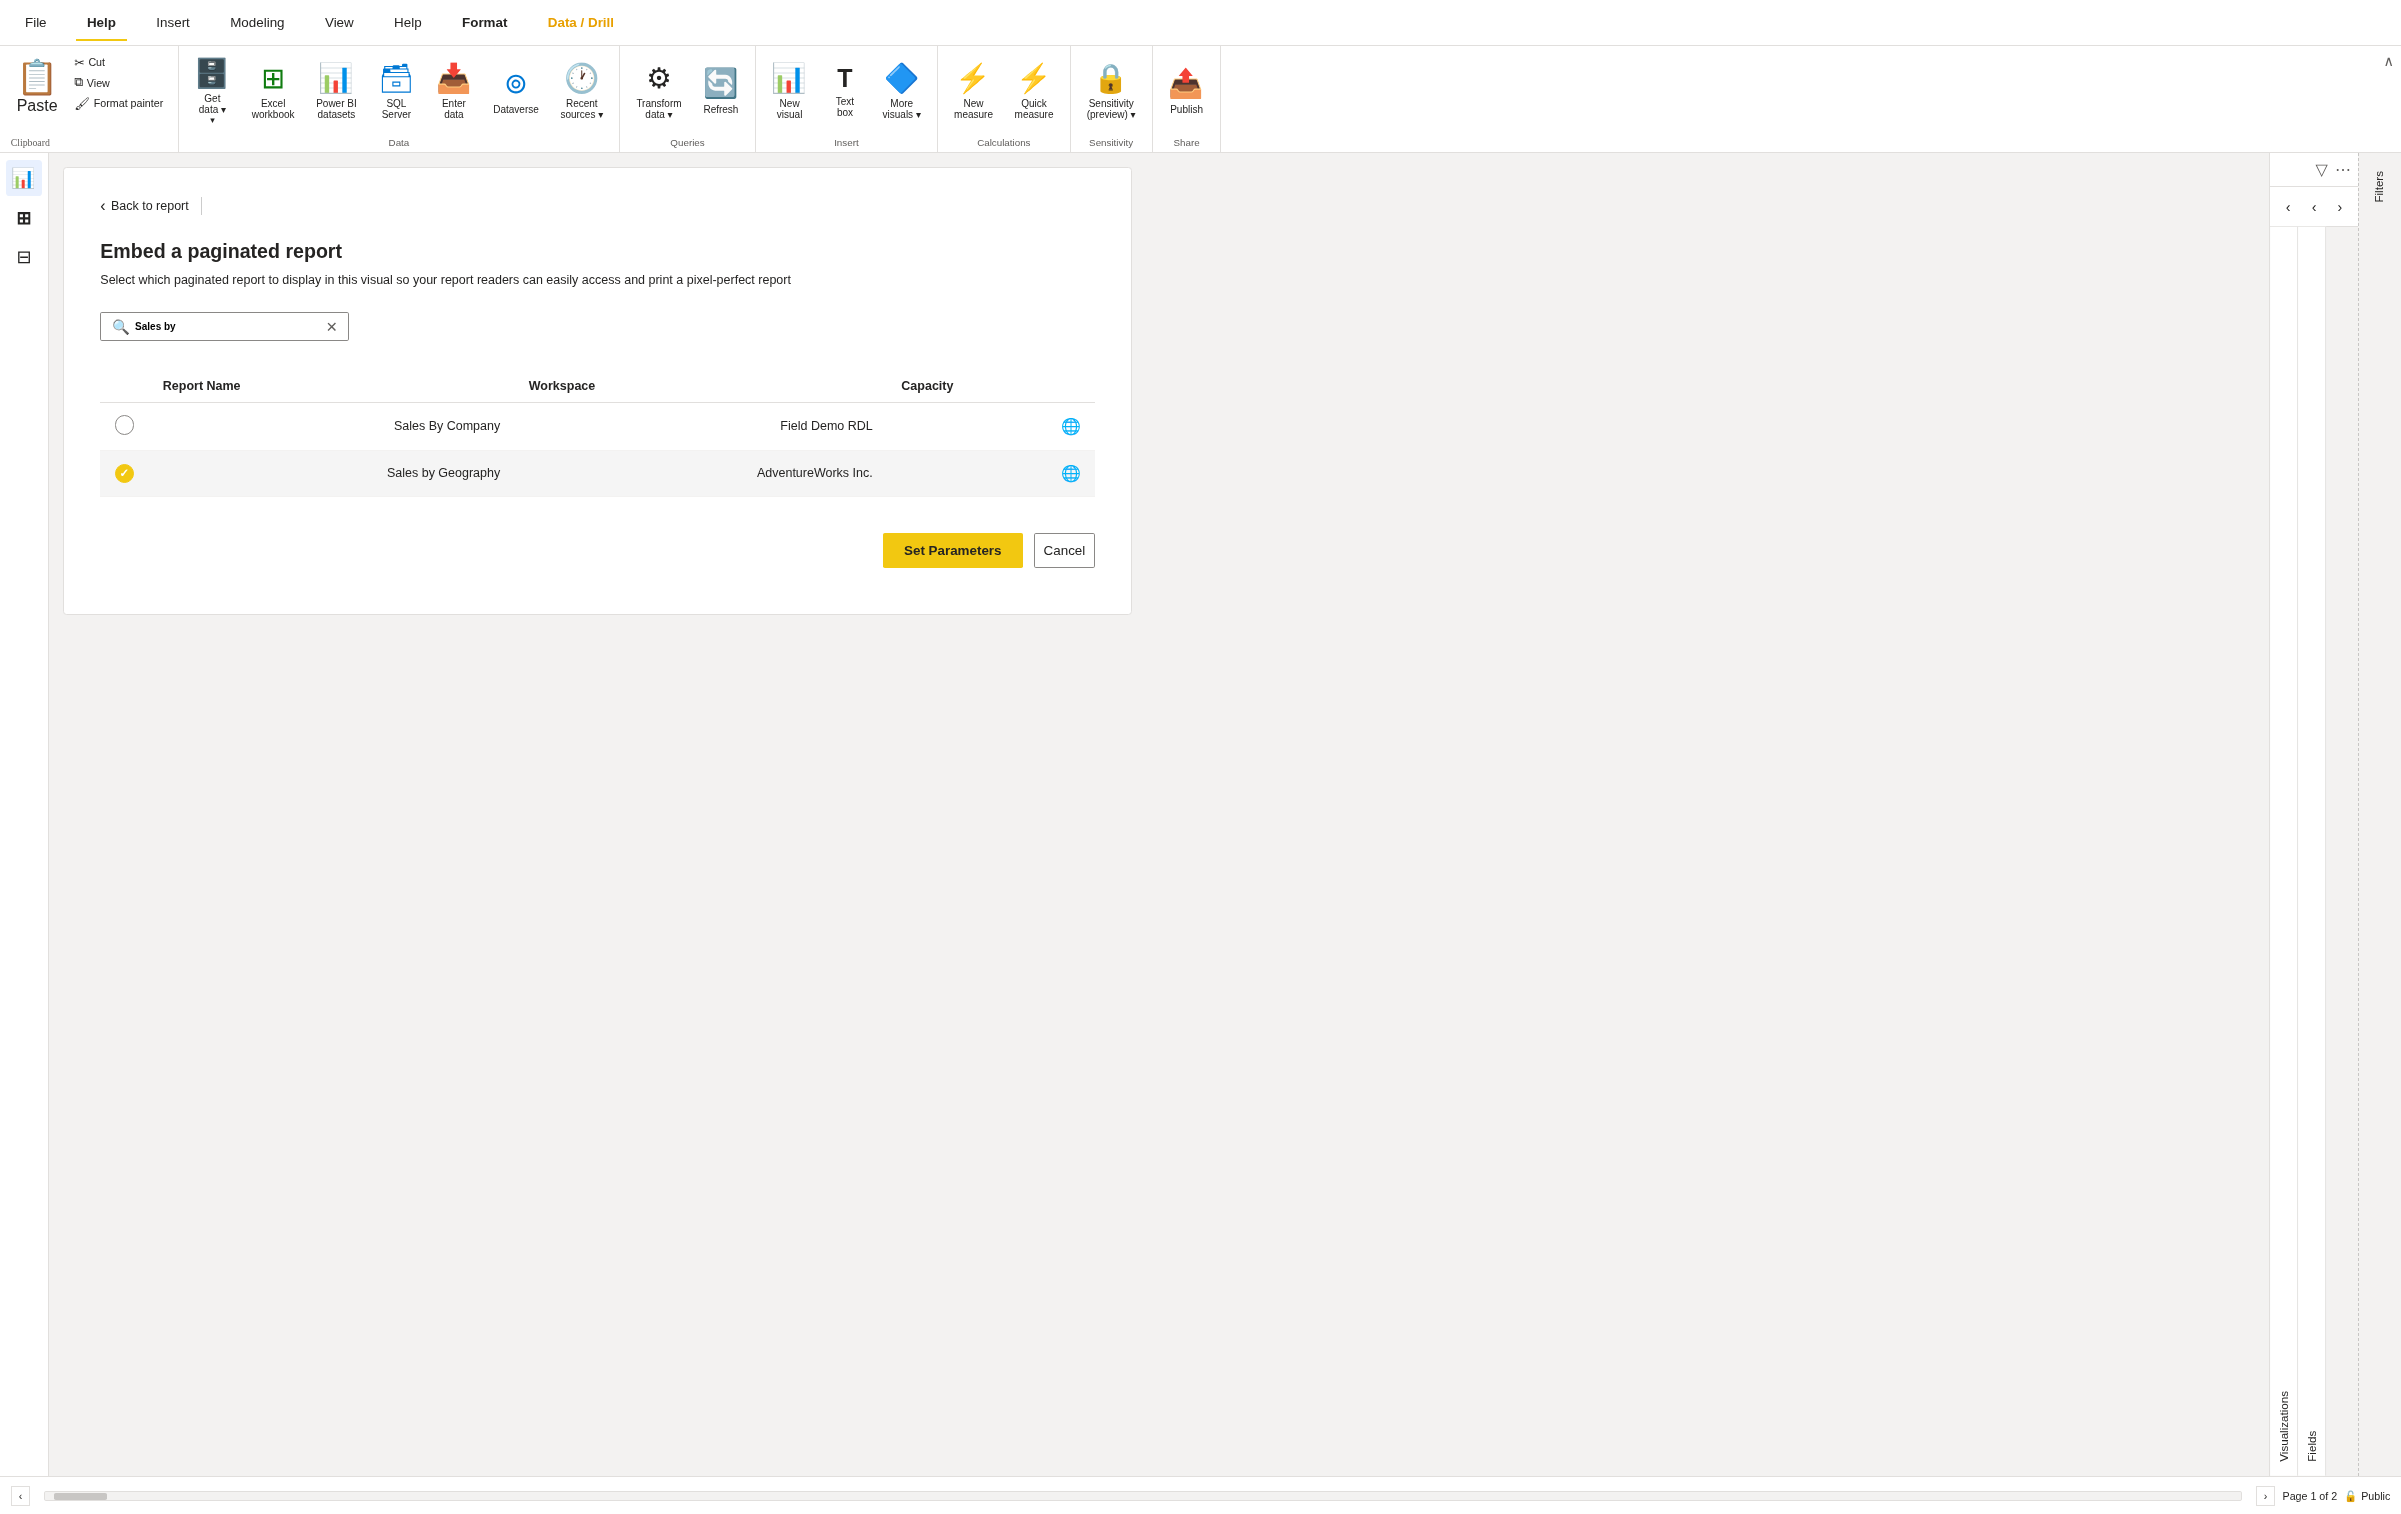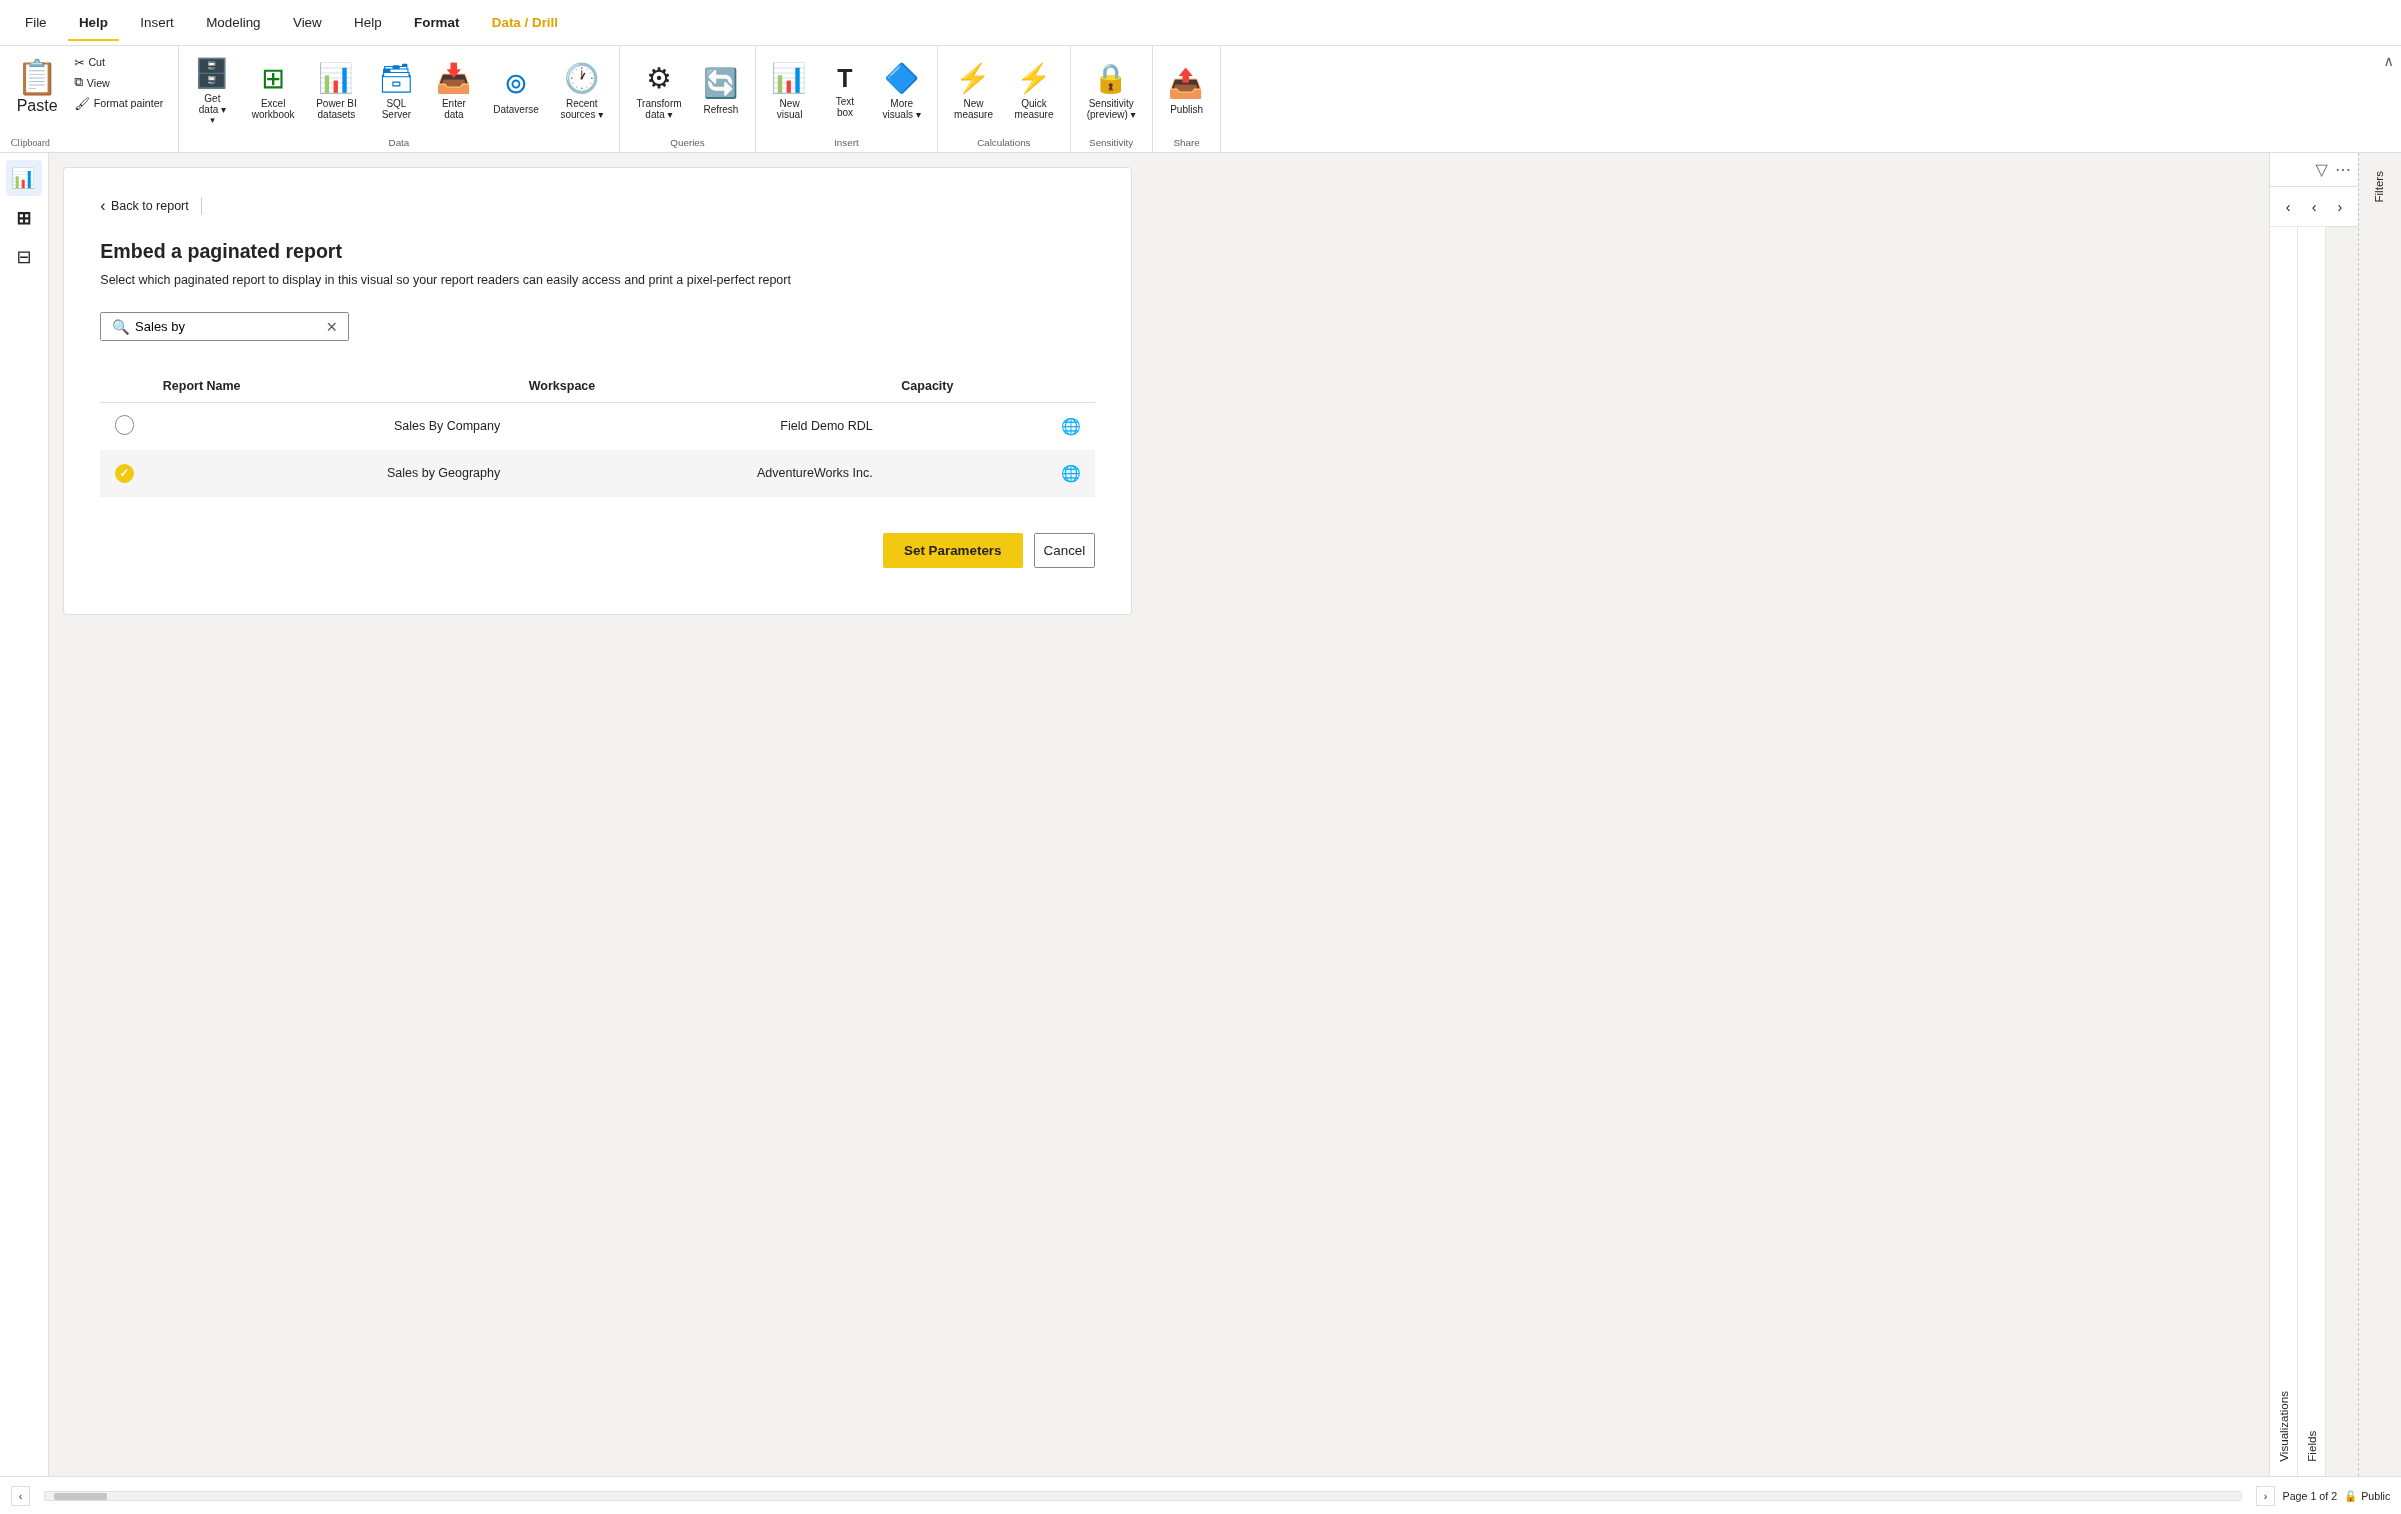--- a/index.html
+++ b/index.html
@@ -6,21 +6,21 @@
     body { font-family: 'Segoe UI', Arial, sans-serif; font-size: 11.6px; background: #f3f2f1; color: #252423; overflow: hidden; width: 2401px; height: 1515px; }
 
     
     .menu-bar {
       background: #fff;
       display: flex;
       align-items: center;
       height: 46px;
       padding: 0 14.3px;
       border-bottom: 0.9px solid #e1dfdd;
-      gap: 11px;
+      gap: 19px;
     }
     .menu-item {
       padding: 5.3px 10.7px;
       font-size: 13.4px;
       cursor: pointer;
       border-radius: 3.6px;
       color: #252423;
       position: relative;
     }
     .menu-item.active {
@@ -215,23 +215,24 @@
       border: 0.9px solid #8a8886;
       border-radius: 1.8px;
       padding: 5.3px 10.7px;
       width: 249px;
       margin-bottom: 28.5px;
       background: #fff;
     }
     .search-box input {
       border: none;
       outline: none;
-      font-size: 13px;
+      font-size: 10px;
       flex: 1;
       background: transparent;
+      font-weight: bold;
     }
     .search-icon { font-size: 14.3px; color: #605e5c; margin-right: 5.3px; }
     .clear-icon { font-size: 14.3px; color: #605e5c; cursor: pointer; }
 
     
     .report-table {
       width: 100%;
       border-collapse: collapse;
     }
     .report-table th {

